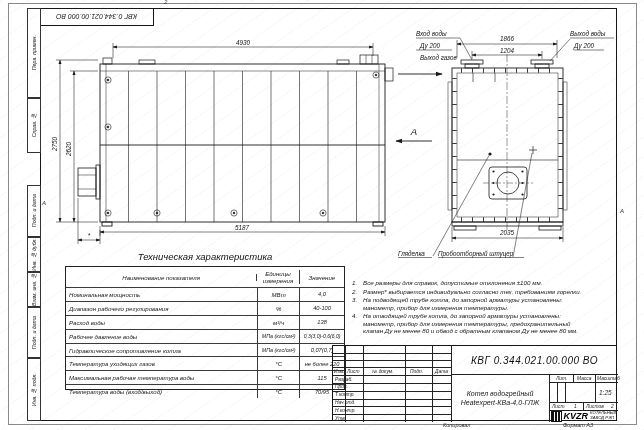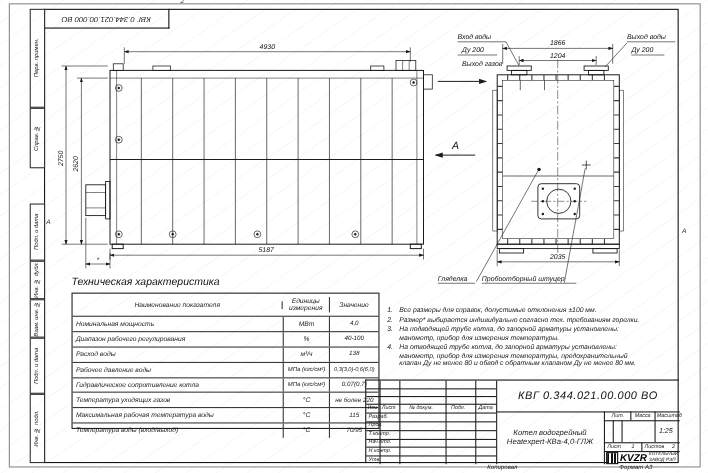--- a/index.html
+++ b/index.html
@@ -11,21 +11,21 @@
   .outer-border{left:8px;top:3px;width:629px;height:422px;border:1px solid #8a8a88;}
   .frame{left:40px;top:8px;width:577px;height:413px;border:1.4px solid #151515;}
   .vl{position:absolute;width:1px;background:#222;}
   .hl{position:absolute;height:1px;background:#222;}
   .margin-box{left:27px;width:14px;border:1px solid #333;display:flex;align-items:center;justify-content:center;}
   .vlabel{writing-mode:vertical-rl;transform:rotate(180deg);font-size:5.3px;white-space:nowrap;color:#222;}
   .top-stamp{left:40px;top:8px;width:114px;height:18px;border-right:1px solid #151515;border-bottom:1px solid #151515;
         display:flex;align-items:center;justify-content:center;}
   .top-stamp span{transform:rotate(180deg);font-size:7px;}
   .zone{font-size:6px;color:#333;}
-  .spec-title{left:65px;top:251px;width:280px;font-size:9.5px;color:#111;}
+  .spec-title{left:65px;top:251px;width:280px;text-align:center;font-size:9.5px;color:#111;}
   .spec{left:65px;top:266px;width:280px;height:124px;border:1px solid #222;display:flex;flex-direction:column;font-size:6.1px;}
   .spec .row{display:flex;flex:none;height:12.9px;border-bottom:1px solid #3a3a3a;}
   .spec .row:last-child{border-bottom:none;}
   .spec .hrow{height:20px;align-items:center;text-align:center;}
   .spec .c1{width:193px;border-right:1px solid #3a3a3a;display:flex;align-items:center;padding:0 0 0 3px;}
   .spec .c2{width:42px;border-right:1px solid #3a3a3a;display:flex;align-items:center;justify-content:center;text-align:center;}
   .spec .c3{width:45px;display:flex;align-items:center;justify-content:center;font-size:5.7px;text-align:center;}
   .spec .hrow .c1{justify-content:center;padding:0;text-align:center;}
   .notes{left:352px;top:279px;width:240px;font-size:6.2px;line-height:1.22;color:#151515;}
   .note-row{display:flex;margin-bottom:1px;}

